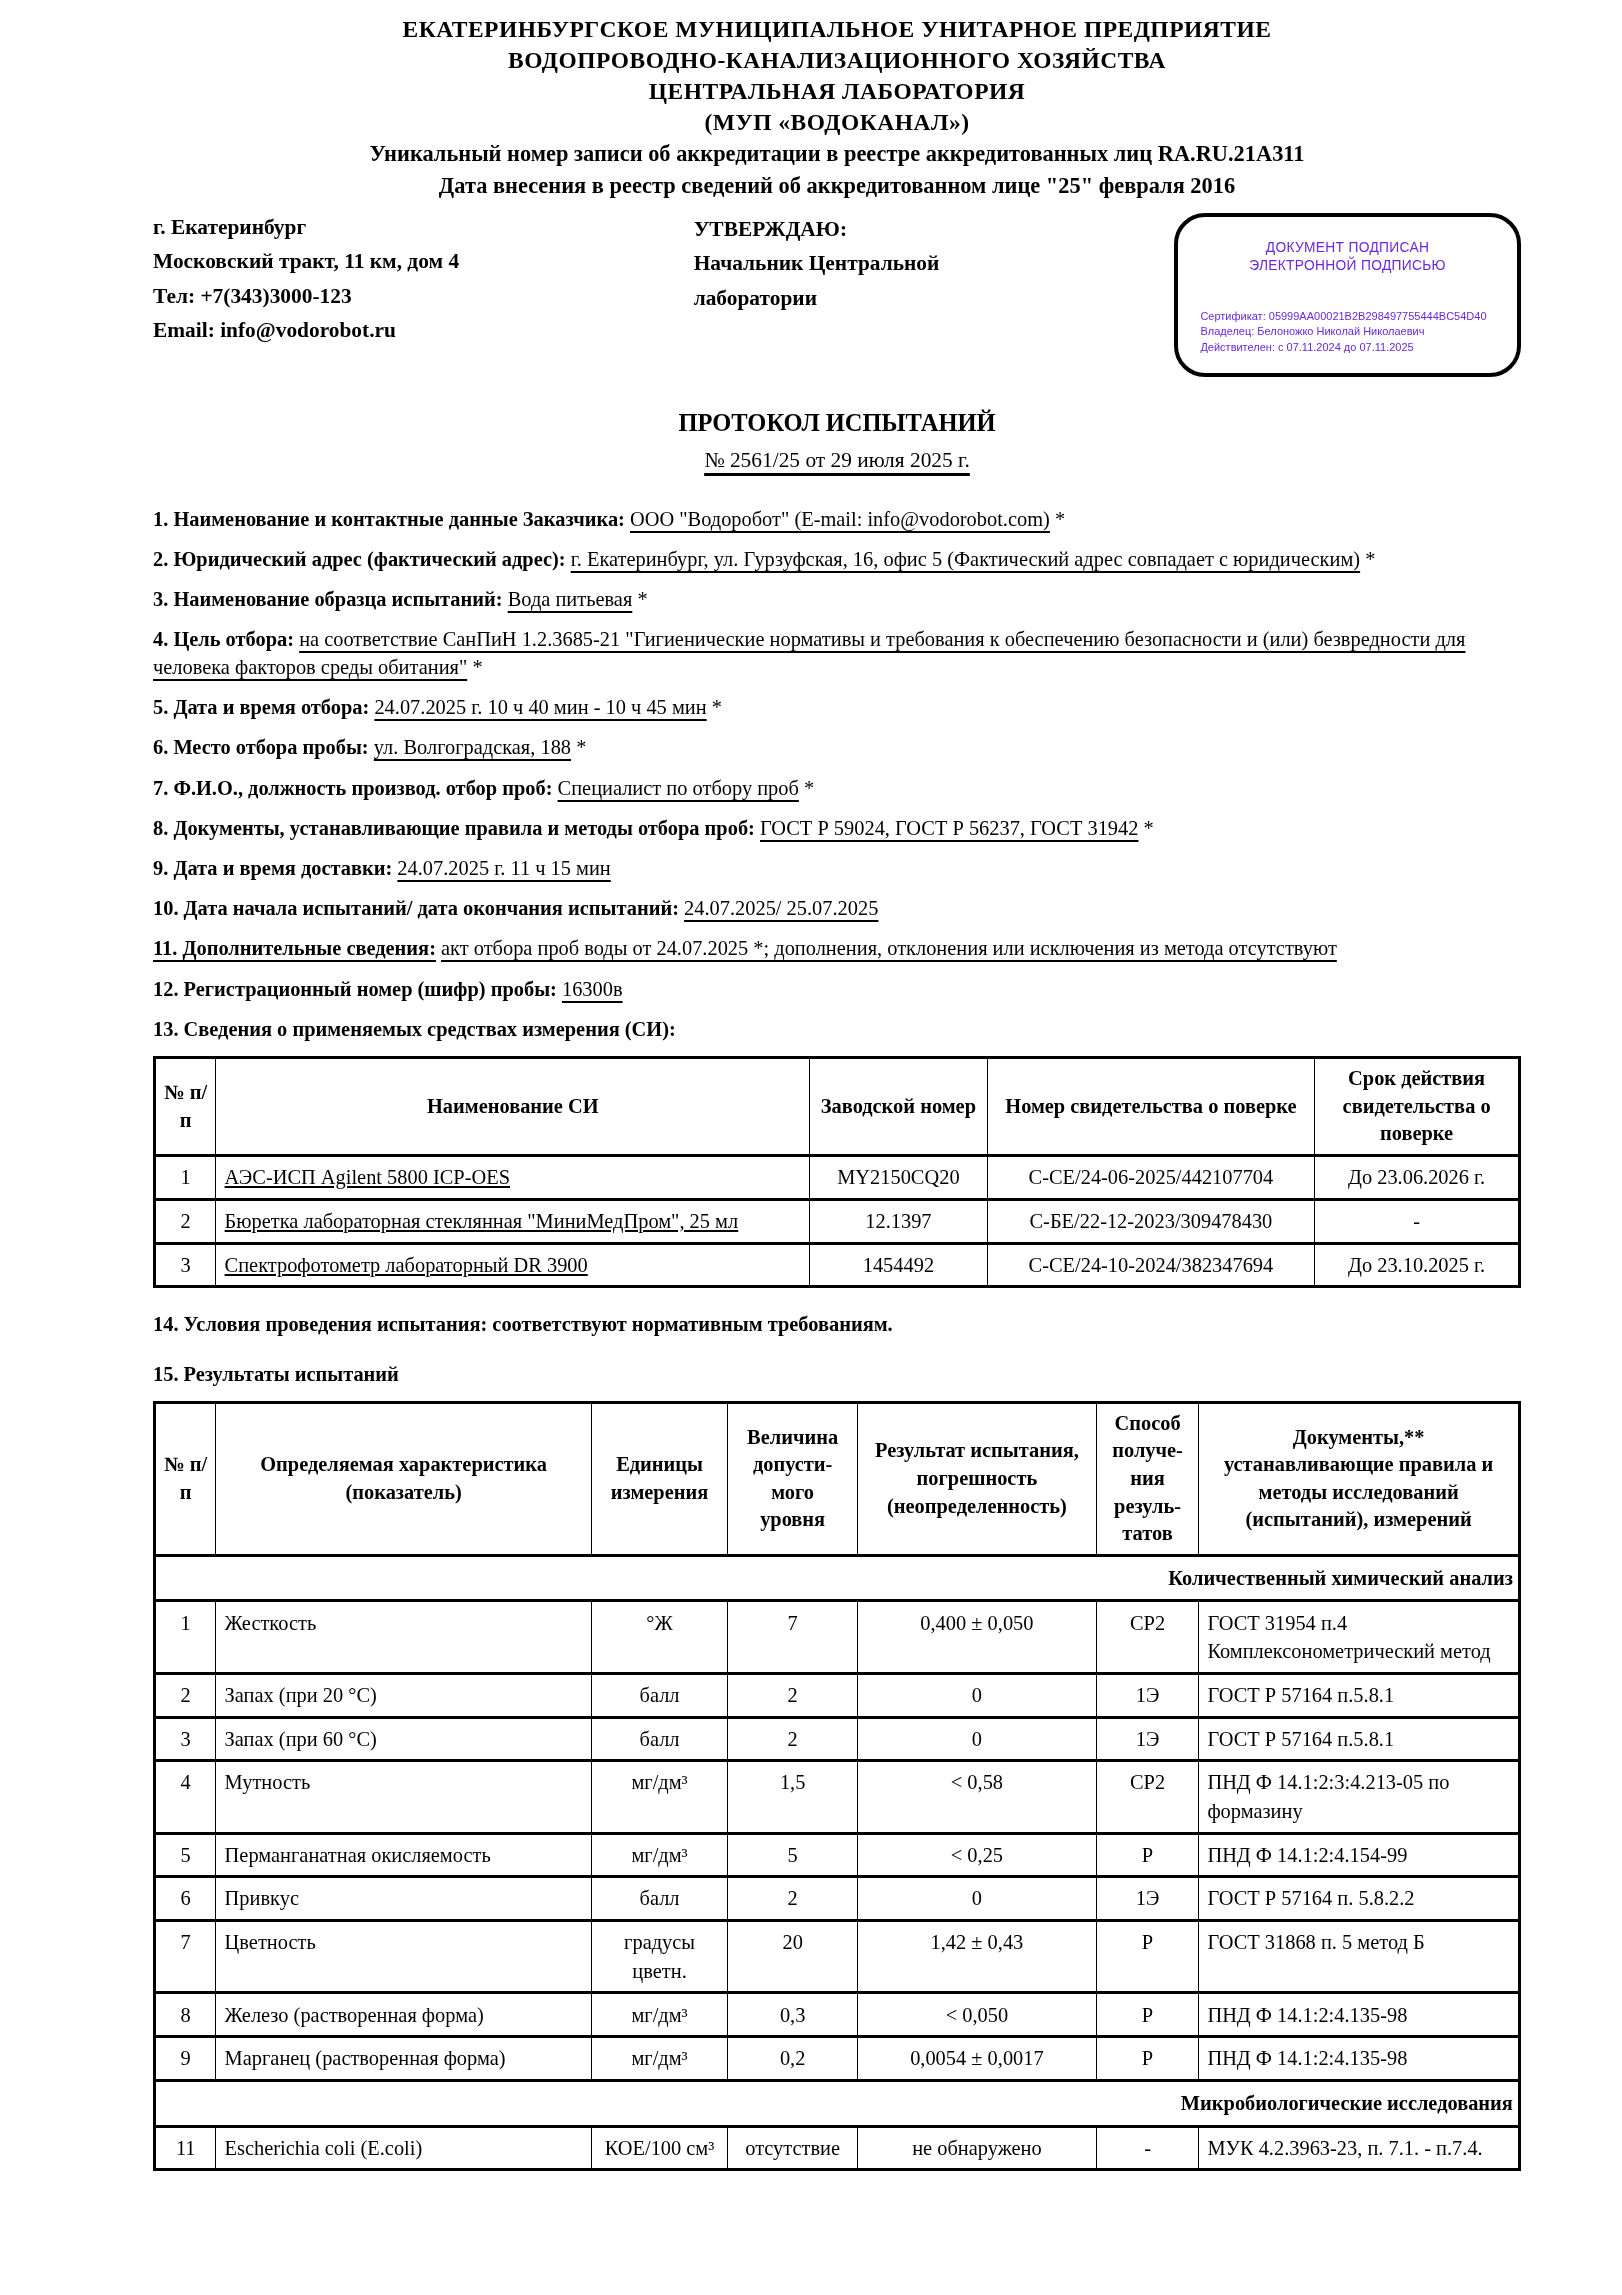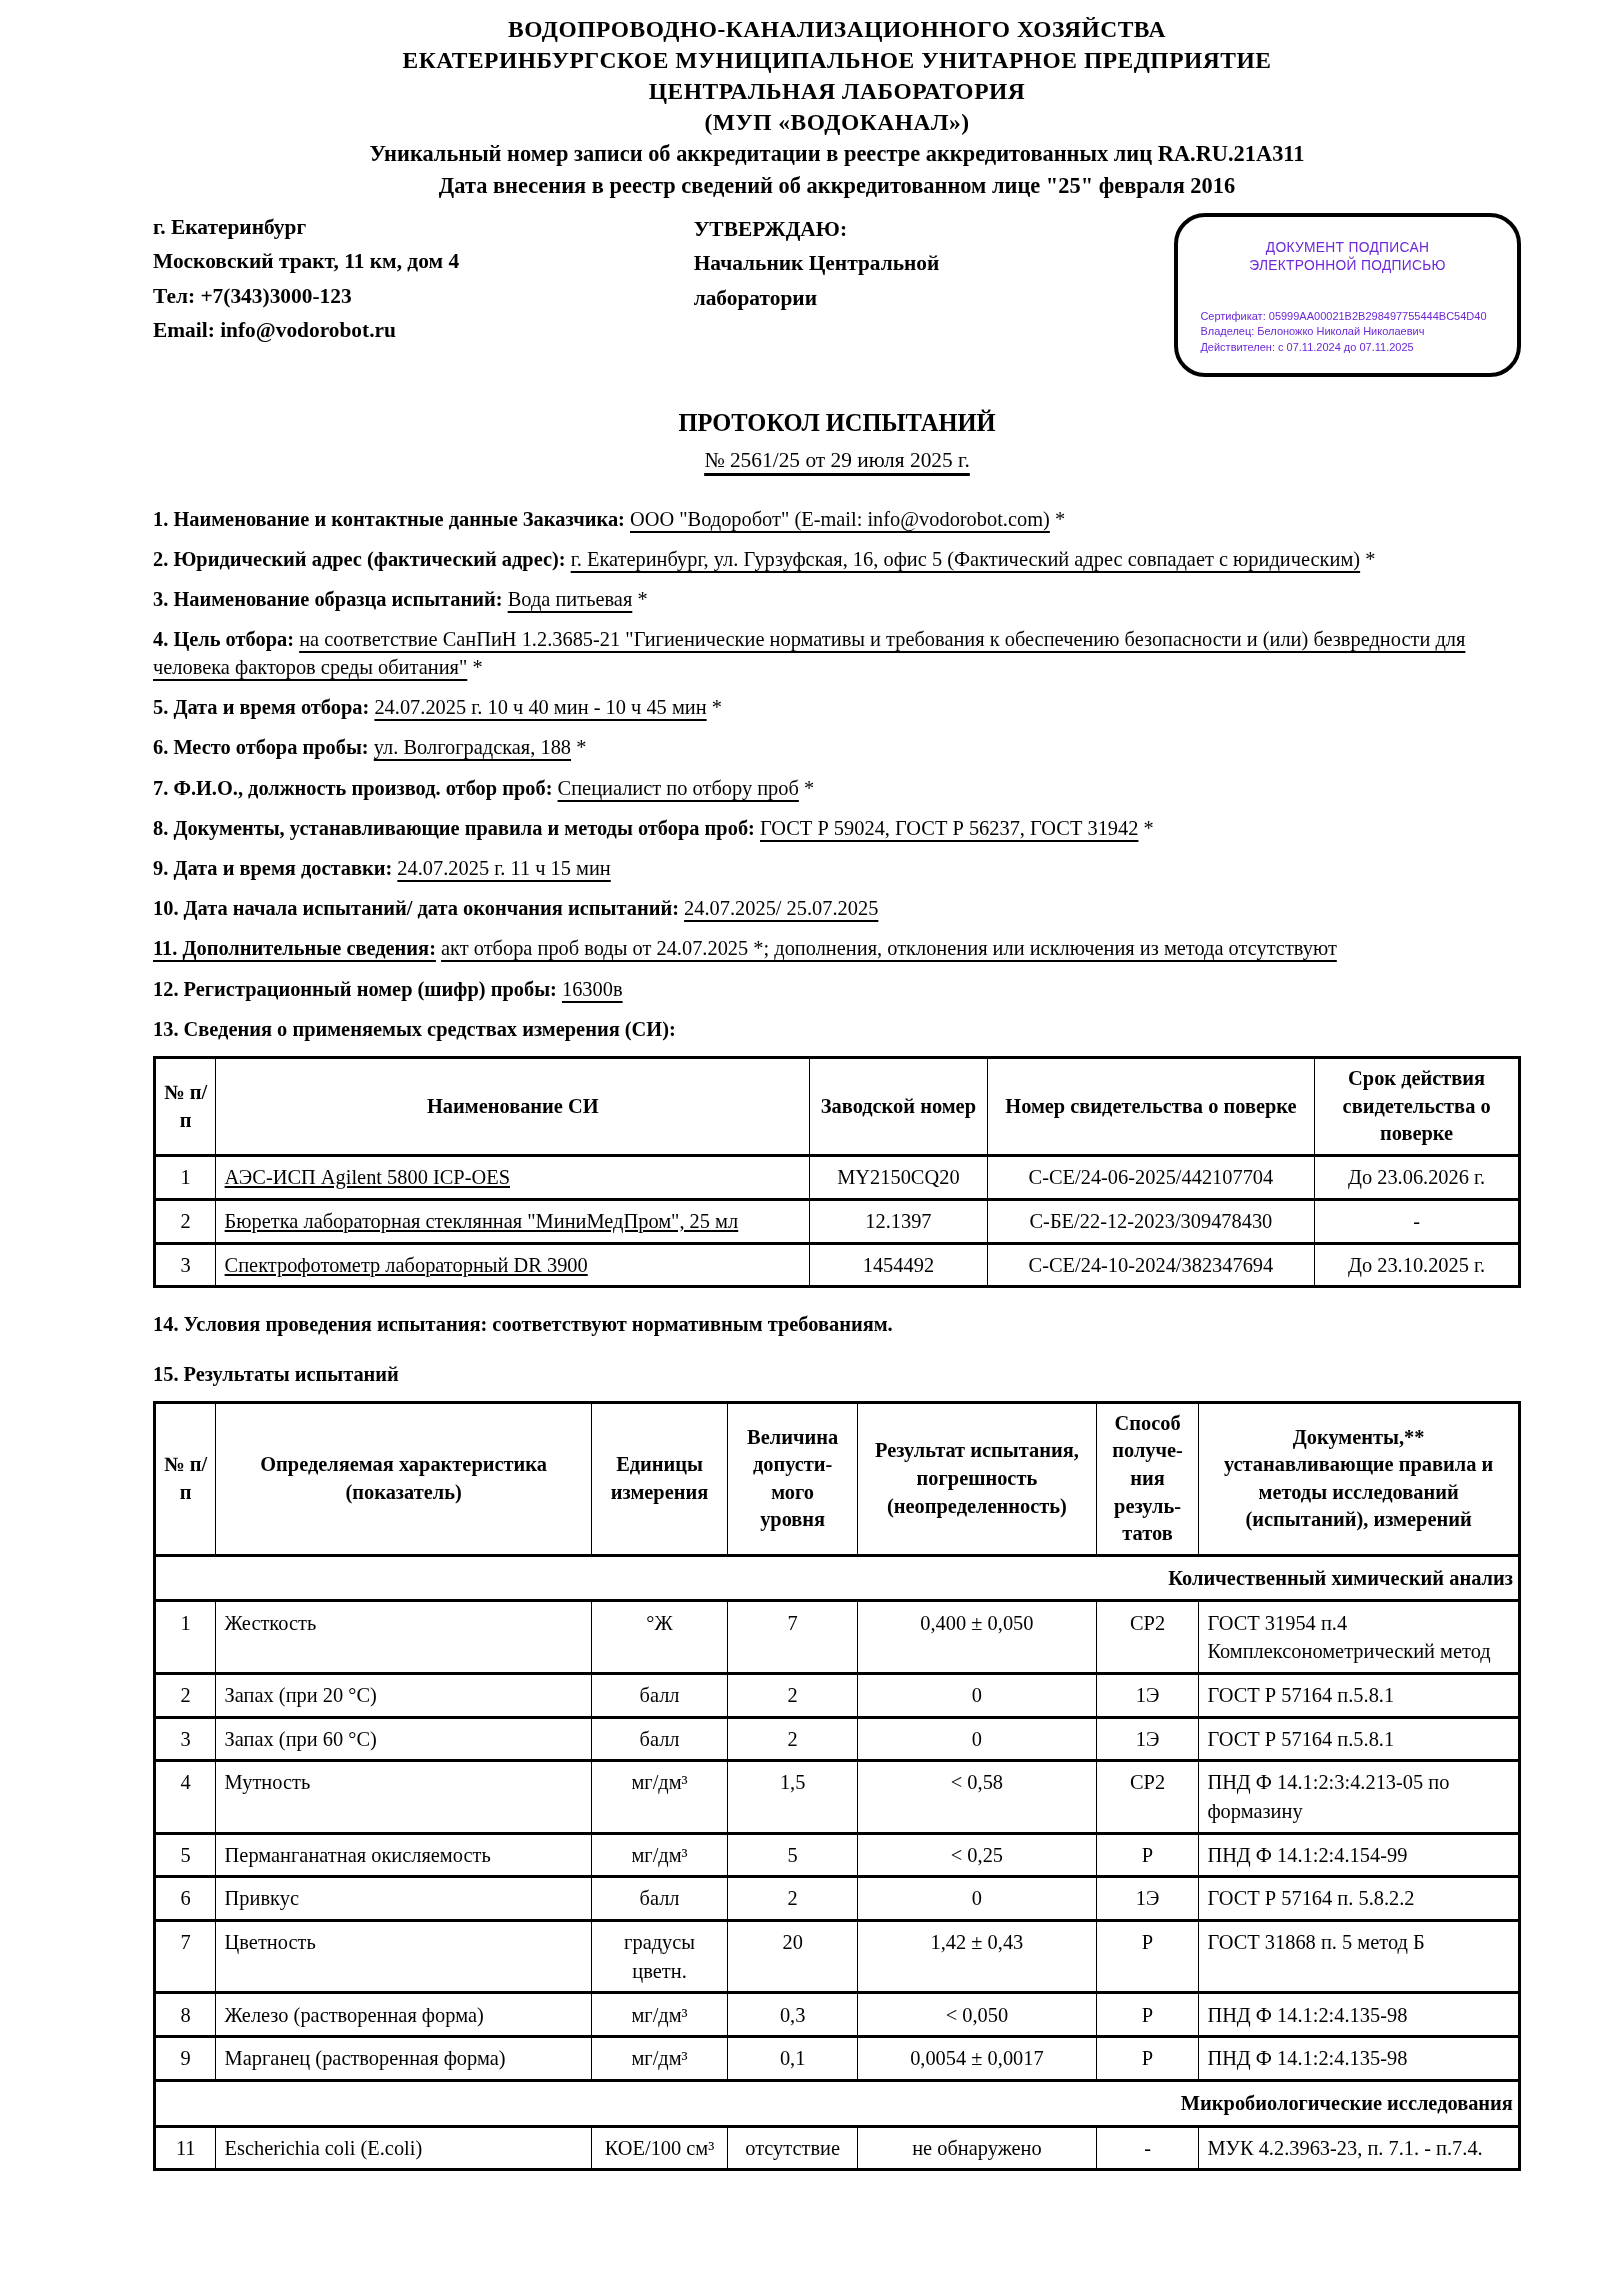--- a/index.html
+++ b/index.html
@@ -60,22 +60,22 @@
     text-align: right; font-weight: bold; padding: 7.1px 5.1px; vertical-align: middle;
   }
   .mt { margin-top: 22.4px; }
 </style>
 </head>
 <body>
 
 <div class="page">
 
   <div class="org-header">
+    <div class="big">ЕКАТЕРИНБУРГСКОЕ МУНИЦИПАЛЬНОЕ УНИТАРНОЕ ПРЕДПРИЯТИЕ</div>
     <div class="big">ВОДОПРОВОДНО-КАНАЛИЗАЦИОННОГО ХОЗЯЙСТВА</div>
-    <div class="big">ЕКАТЕРИНБУРГСКОЕ МУНИЦИПАЛЬНОЕ УНИТАРНОЕ ПРЕДПРИЯТИЕ</div>
     <div class="big">ЦЕНТРАЛЬНАЯ ЛАБОРАТОРИЯ</div>
     <div class="big">(МУП «ВОДОКАНАЛ»)</div>
     <div class="acc">Уникальный номер записи об аккредитации в реестре аккредитованных лиц RA.RU.21A311</div>
     <div class="acc">Дата внесения в реестр сведений об аккредитованном лице  "25" февраля 2016</div>
   </div>
 
   <div class="triple">
     <div class="contacts">
       <div>г. Екатеринбург</div>
       <div>Московский тракт, 11 км, дом 4</div>
@@ -309,21 +309,21 @@
           <td>мг/дм³</td>
           <td>0,3</td>
           <td>&lt; 0,050</td>
           <td>Р</td>
           <td>ПНД Ф 14.1:2:4.135-98</td>
         </tr>
         <tr>
           <td>9</td>
           <td>Марганец (растворенная форма)</td>
           <td>мг/дм³</td>
-          <td>0,1</td>
+          <td>0,2</td>
           <td>0,0054 ± 0,0017</td>
           <td>Р</td>
           <td>ПНД Ф 14.1:2:4.135-98</td>
         </tr>
         <tr class="section-row">
           <td colspan="7">Микробиологические исследования</td>
         </tr>
         <tr>
           <td>11</td>
           <td>Escherichia coli (E.coli)</td>

